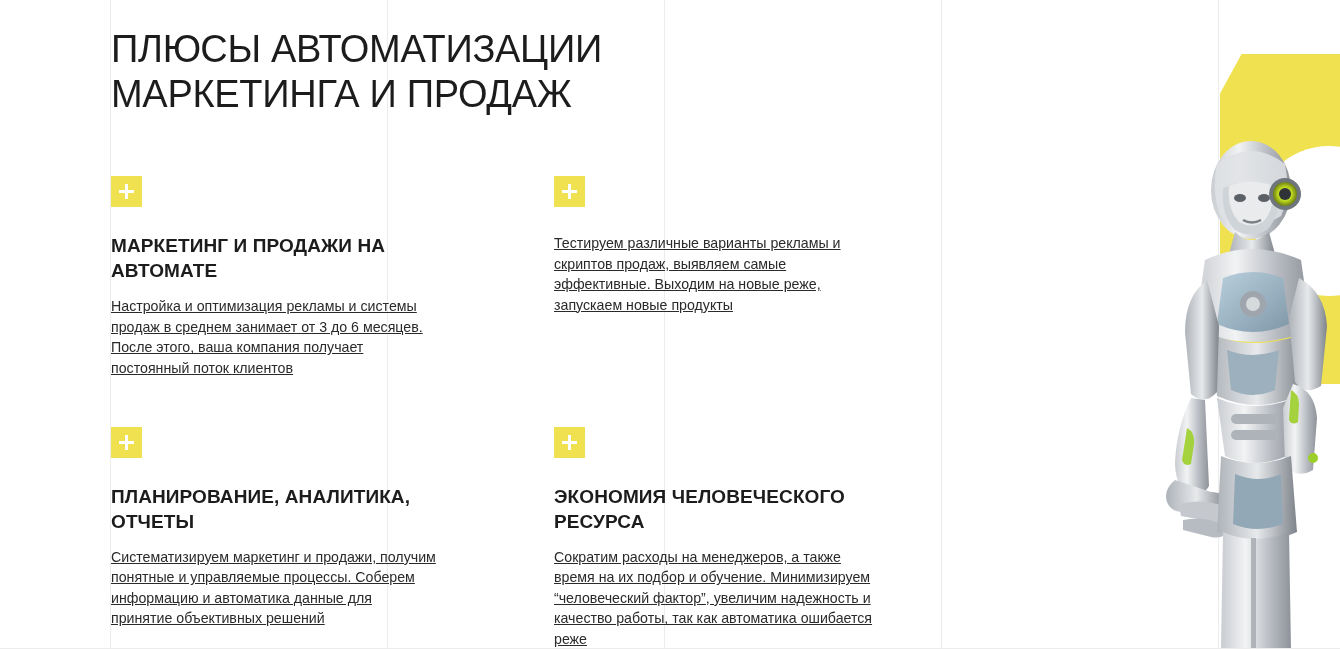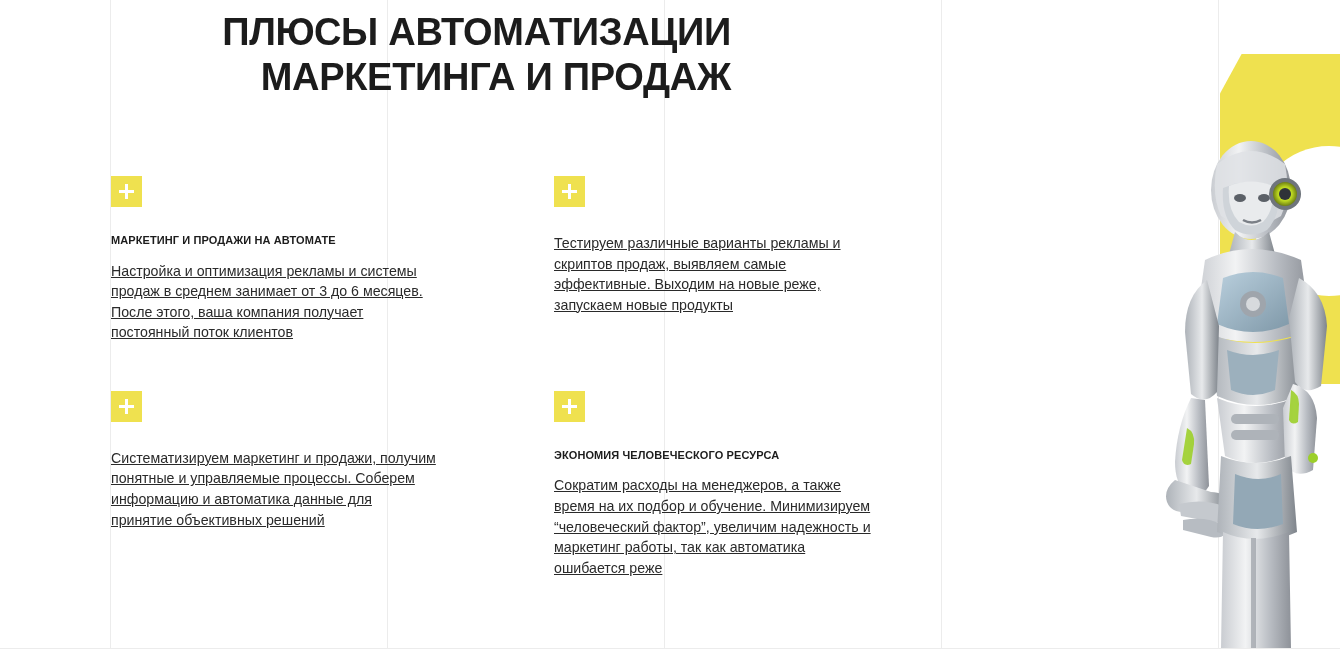--- a/index.html
+++ b/index.html
@@ -43,29 +43,28 @@
 
   .content {
     position: absolute;
     left: 111px;
     top: 0;
     width: 900px;
     height: 649px;
   }
 
   .headline {
-    margin-top: 10px;
+    margin-top: 27px;
     font-size: 38px;
     line-height: 1.18;
-    font-weight: 700;
+    font-weight: 400;
     letter-spacing: -0.3px;
     color: #1c1c1c;
     text-transform: uppercase;
     max-width: 620px;
-    text-align: right;
   }
   .headline .l2 { display: block; }
 
   .grid {
     position: absolute;
     top: 176px;
     left: 0;
     width: 900px;
     display: grid;
     grid-template-columns: 443px 443px;
@@ -80,21 +79,21 @@
     height: 31px;
     background: #efe14f;
     display: flex;
     align-items: center;
     justify-content: center;
     margin-bottom: 26px;
   }
   .plus-badge svg { display: block; }
 
   .card-title {
-    font-size: 11px;
+    font-size: 19px;
     line-height: 1.32;
     font-weight: 700;
     color: #1c1c1c;
     text-transform: uppercase;
     letter-spacing: 0.1px;
     margin-bottom: 13px;
     max-width: 300px;
   }
 
   .card-text {
@@ -188,32 +187,33 @@
         <div class="card-text">Тестируем различные варианты рекламы и скриптов продаж, выявляем самые эффективные. Выходим на новые реже, запускаем новые продукты</div>
       </div>
 
       <div class="card">
         <div class="plus-badge">
           <svg width="15" height="15" viewBox="0 0 15 15" aria-hidden="true">
             <rect x="6" y="0" width="3" height="15" fill="#ffffff"></rect>
             <rect x="0" y="6" width="15" height="3" fill="#ffffff"></rect>
           </svg>
         </div>
+        <div class="card-title">ПЛАНИРОВАНИЕ, АНАЛИТИКА, ОТЧЕТЫ</div>
         <div class="card-text">Систематизируем маркетинг и продажи, получим понятные и управляемые процессы. Соберем информацию и автоматика данные для принятие объективных решений</div>
       </div>
 
       <div class="card">
         <div class="plus-badge">
           <svg width="15" height="15" viewBox="0 0 15 15" aria-hidden="true">
             <rect x="6" y="0" width="3" height="15" fill="#ffffff"></rect>
             <rect x="0" y="6" width="15" height="3" fill="#ffffff"></rect>
           </svg>
         </div>
         <div class="card-title">ЭКОНОМИЯ ЧЕЛОВЕЧЕСКОГО РЕСУРСА</div>
-        <div class="card-text">Сократим расходы на менеджеров, а также время на их подбор и обучение. Минимизируем “человеческий фактор”, увеличим надежность и маркетинг работы, так как автоматика ошибается реже</div>
+        <div class="card-text">Сократим расходы на менеджеров, а также время на их подбор и обучение. Минимизируем “человеческий фактор”, увеличим надежность и качество работы, так как автоматика ошибается реже</div>
       </div>
 
     </div>
   </div>
 
   <div class="yellow-shape">
     <div class="bar"></div>
     <div class="inner-dark"></div>
   </div>
 

